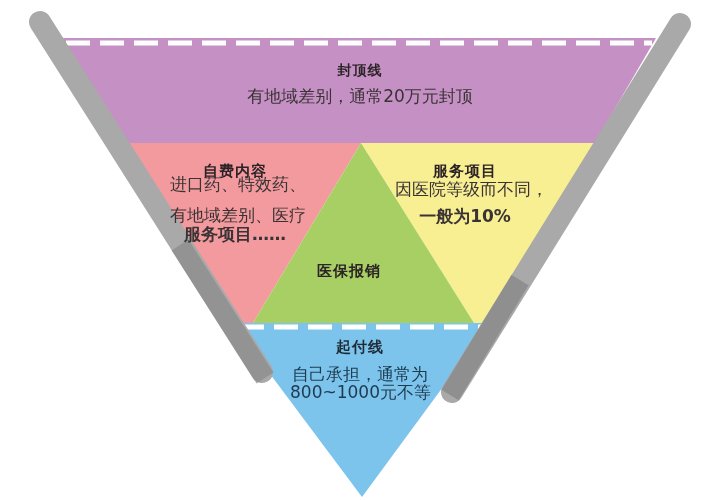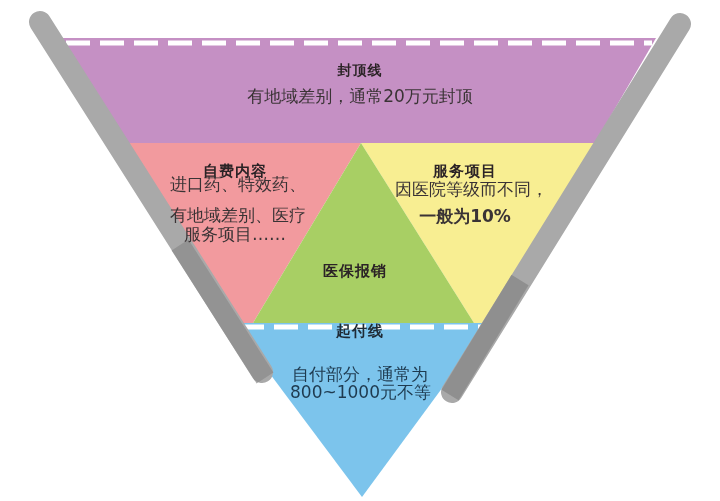--- a/index.html
+++ b/index.html
@@ -36,23 +36,23 @@
   <line x1="680" y1="24" x2="452" y2="392" stroke="#a9a9a9" stroke-width="22" stroke-linecap="round"></line>
   <line x1="520" y1="280" x2="450" y2="395" stroke="#858585" stroke-width="20" stroke-linecap="butt" opacity="0.7"></line>
 </svg>
 
 <div class="lbl title top" style="left:260px; top:57px; width:200px;">封顶线</div>
 <div class="lbl sub" style="left:210px; top:88px; width:300px;">有地域差别，通常20万元封顶</div>
 
 <div class="lbl title" style="left:170px; top:158px; width:130px;">自费内容</div>
 <div class="lbl sub" style="left:170px; top:176px; width:130px;">进口药、特效药、</div>
 <div class="lbl sub" style="left:170px; top:207px; width:130px;">有地域差别、医疗</div>
-<div class="lbl sub" style="left:170px; top:226px; width:130px;">服务项目……</div>
+<div class="lbl sub" style="left:170px; top:226px; width:130px;font-weight:bold;">服务项目……</div>
 
 <div class="lbl title" style="left:400px; top:158px; width:130px;">服务项目</div>
 <div class="lbl sub" style="left:395px; top:182px; width:140px;font-family:Liberation Serif, serif;">因医院等级而不同，</div>
 <div class="lbl sub" style="left:395px; top:208px; width:140px;font-weight:bold;">一般为10%</div>
 
-<div class="lbl title" style="left:290px; top:258px; width:130px;">医保报销</div>
+<div class="lbl title" style="left:284px; top:258px; width:130px;">医保报销</div>
 
-<div class="lbl title blue" style="left:300px; top:318px; width:120px;">起付线</div>
-<div class="lbl sub blue" style="left:290px; top:366px; width:140px;">自付部分，通常为</div>
+<div class="lbl title blue" style="left:300px; top:334px; width:120px;">起付线</div>
+<div class="lbl sub blue" style="left:290px; top:366px; width:140px;">自己承担，通常为</div>
 <div class="lbl sub blue" style="left:290px; top:384px; width:140px;">800~1000元不等</div>
 
 </body></html>

